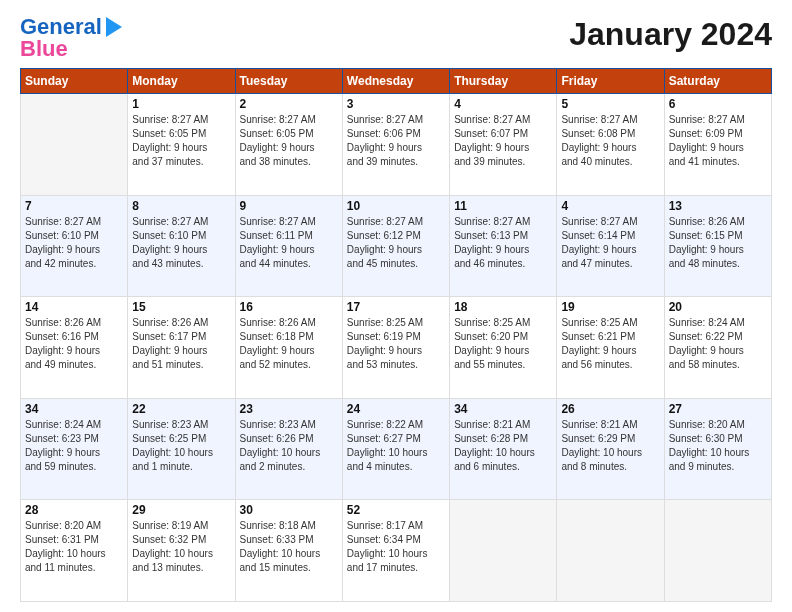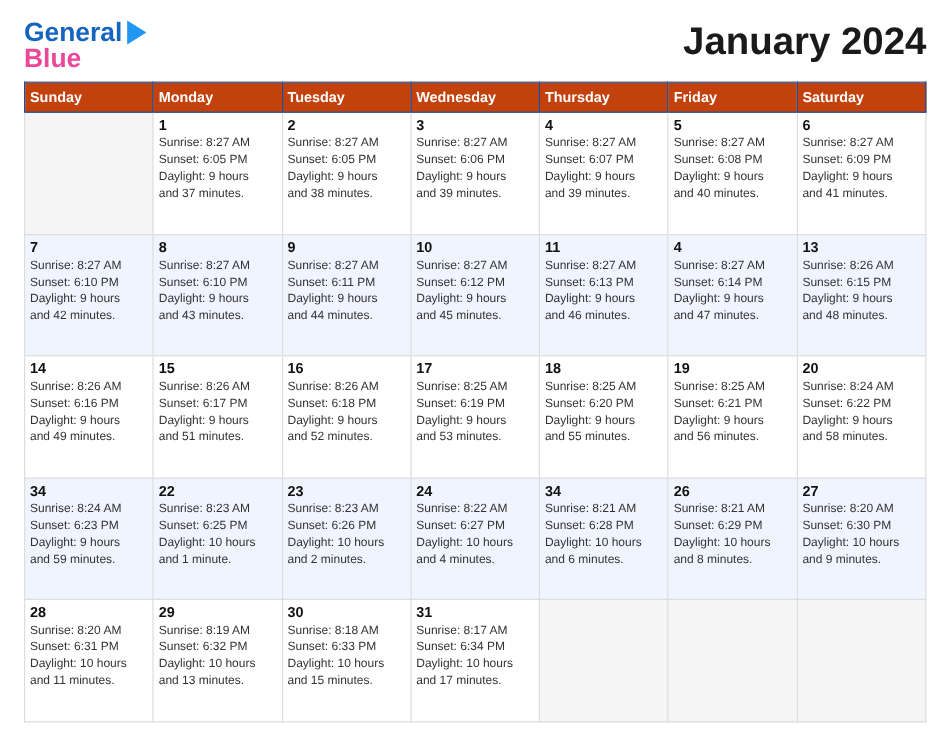--- a/index.html
+++ b/index.html
@@ -347,21 +347,21 @@
 and 13 minutes.</div>
           </td>
           <td>
             <div class="day-number">30</div>
             <div class="day-info" style="white-space: pre-line;">Sunrise: 8:18 AM
 Sunset: 6:33 PM
 Daylight: 10 hours
 and 15 minutes.</div>
           </td>
           <td>
-            <div class="day-number">31</div>
+            <div class="day-number">52</div>
             <div class="day-info" style="white-space: pre-line;">Sunrise: 8:17 AM
 Sunset: 6:34 PM
 Daylight: 10 hours
 and 17 minutes.</div>
           </td>
           <td class="empty"></td>
           <td class="empty"></td>
           <td class="empty"></td>
         </tr>
       </tbody>

